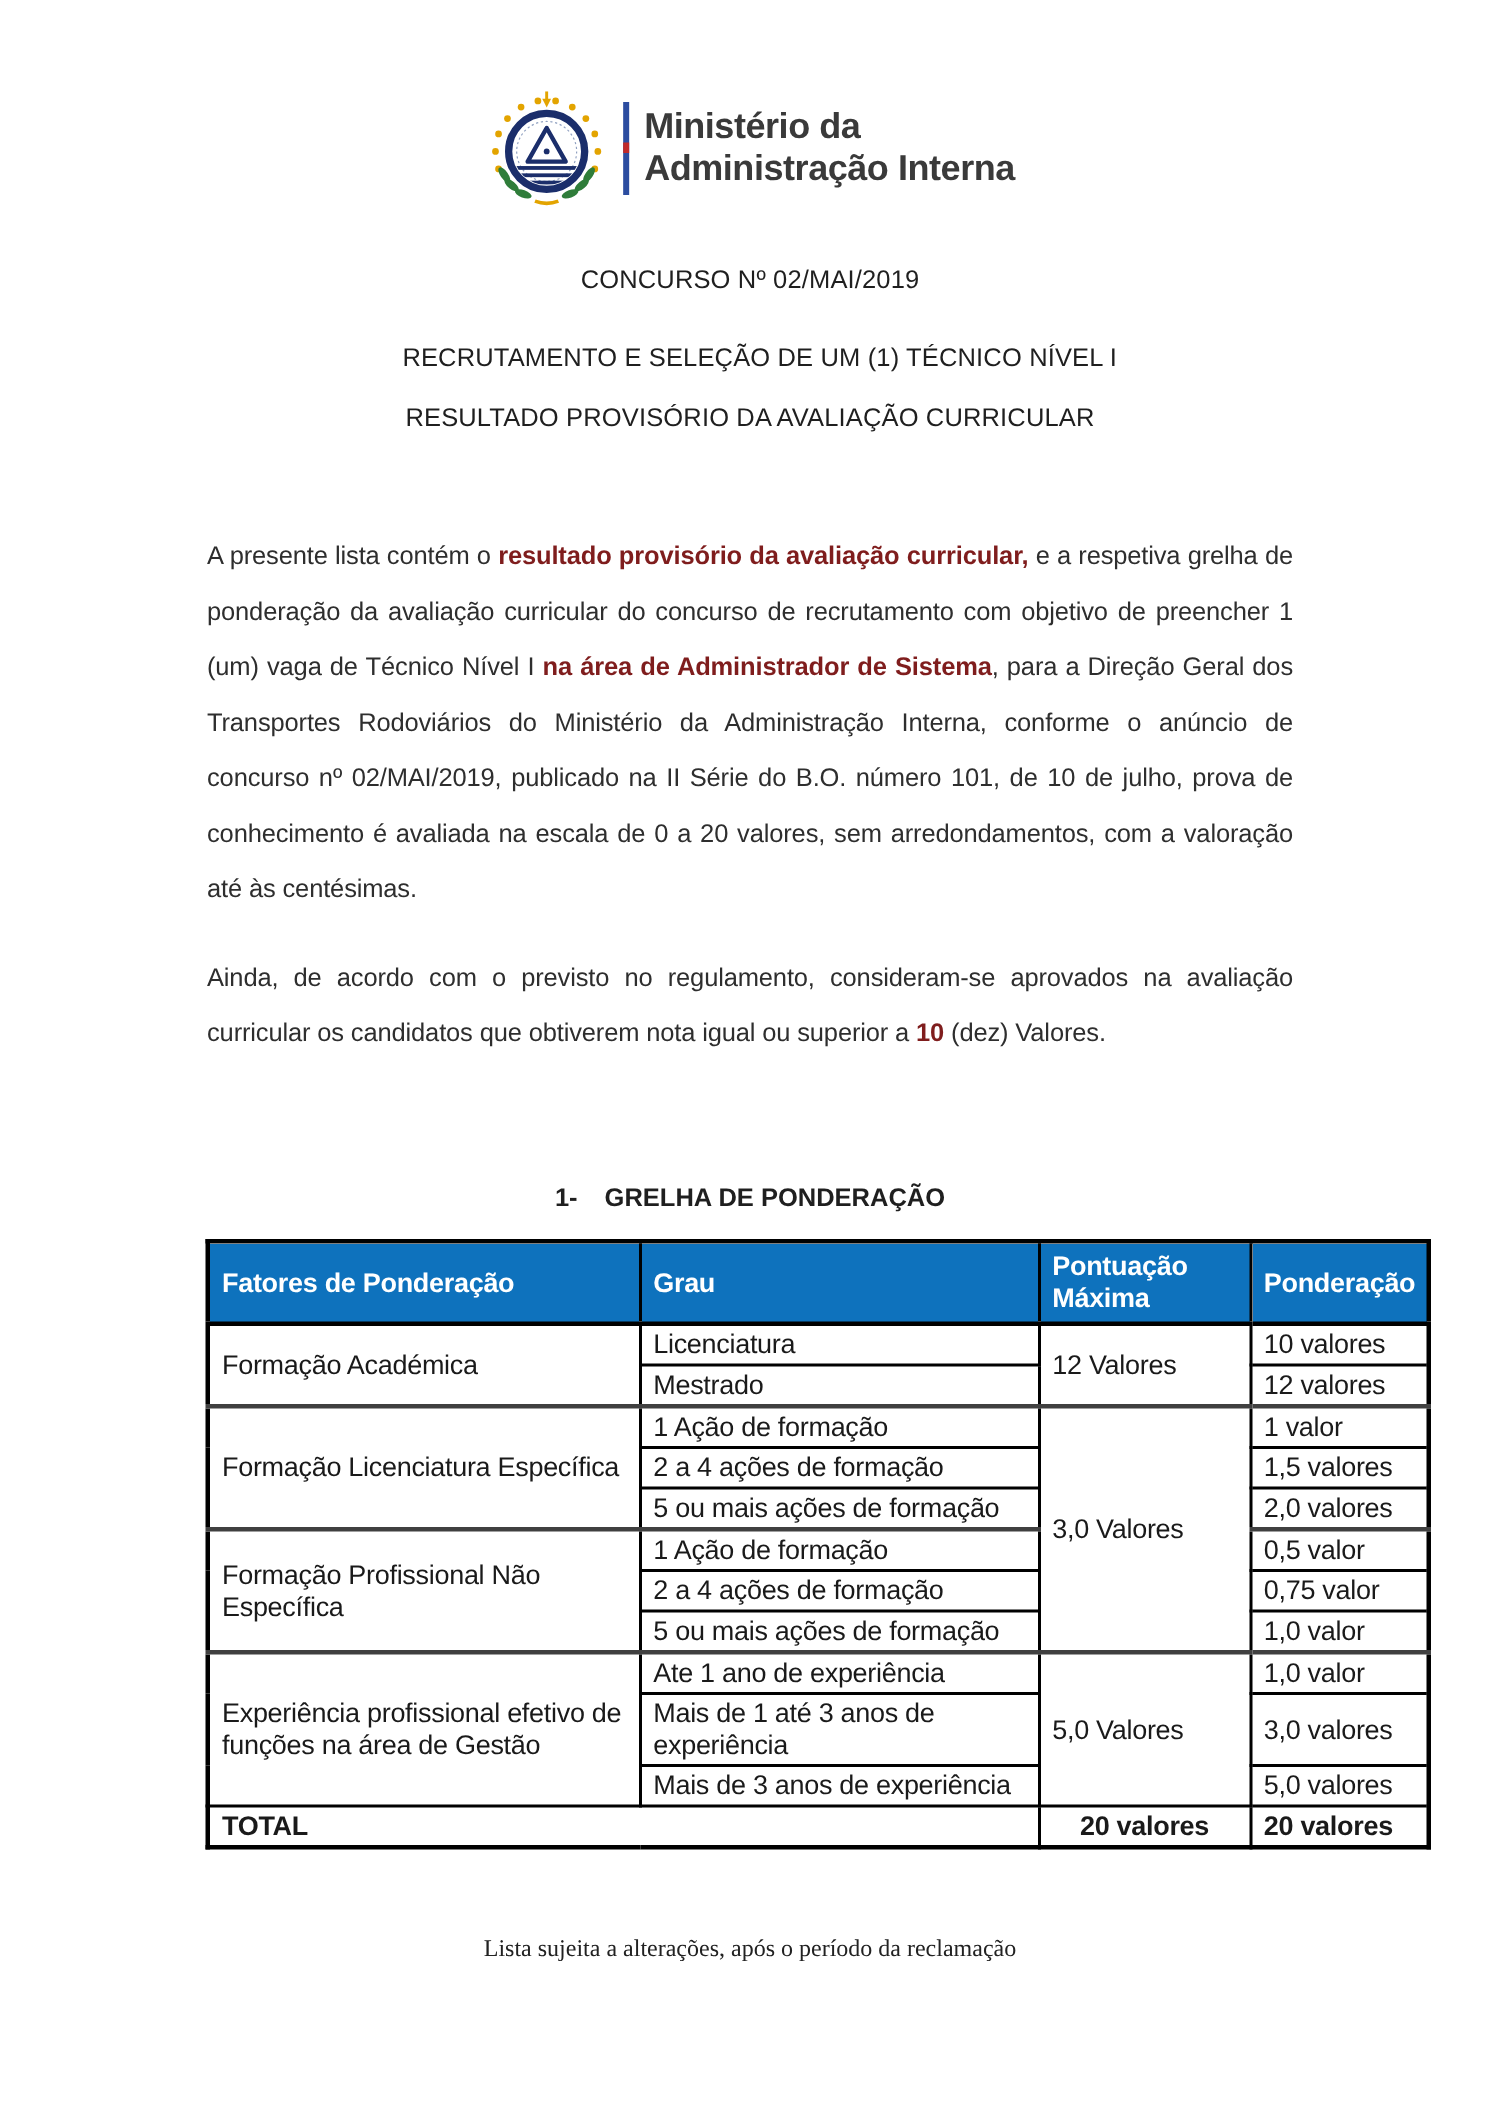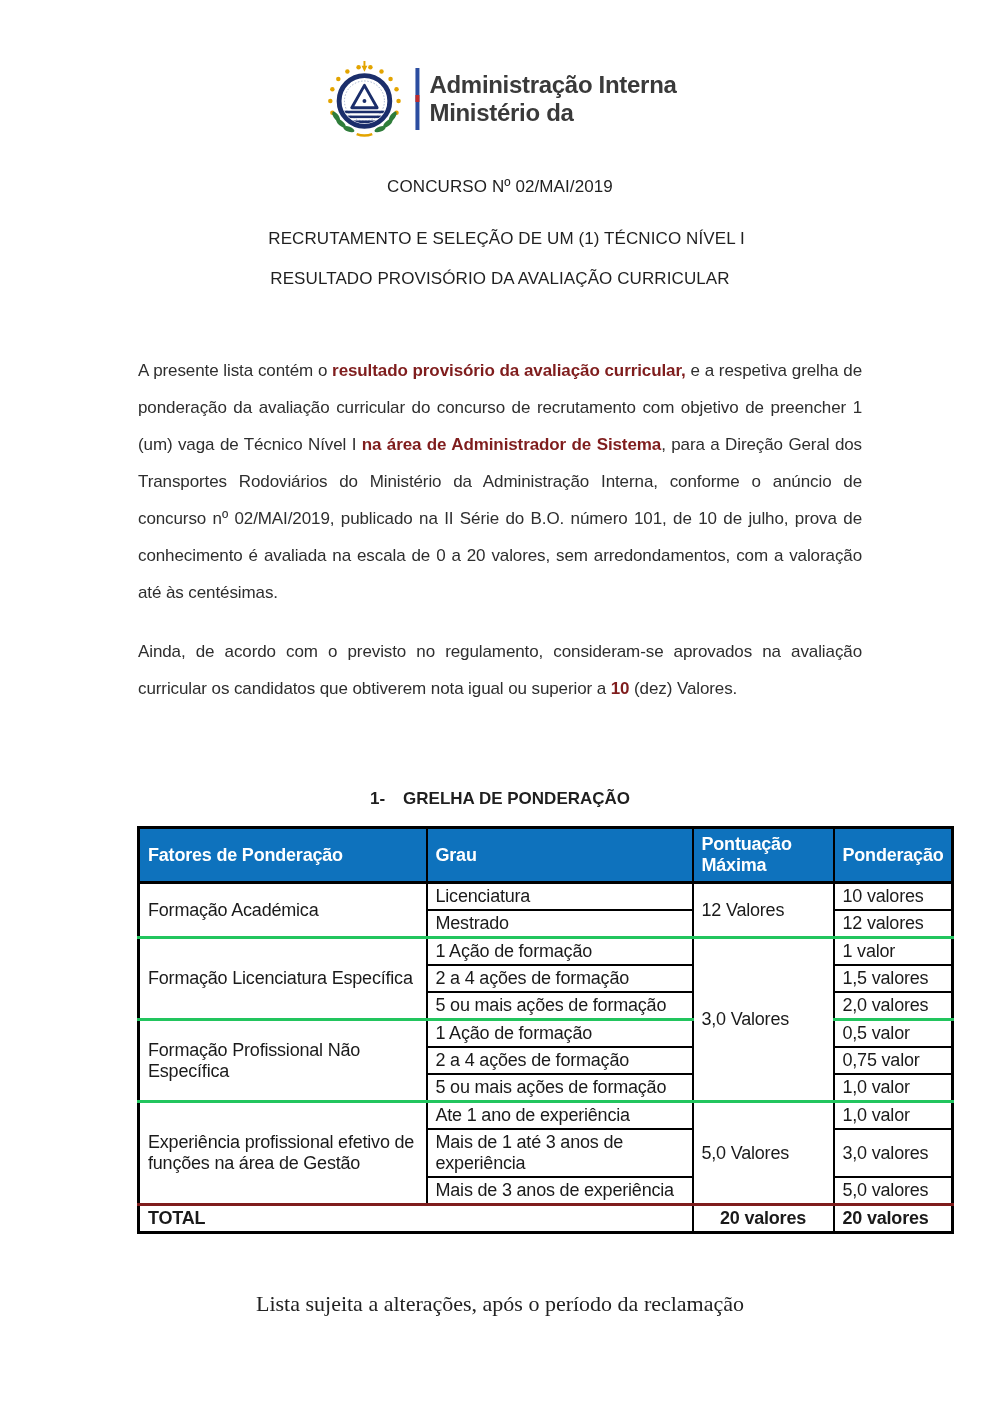--- a/index.html
+++ b/index.html
@@ -119,36 +119,36 @@
   table.grid thead th {
     background: #0e72bd;
     color: #ffffff;
     font-weight: bold;
     font-size: 18px;
     height: 55px;
     border-bottom: 3px solid #000;
   }
   table.grid td { height: 27px; }
   td.pont { text-align: center; }
-  tr.group-start td { border-top: 3px solid #22c55e; }
+  tr.group-start td { border-top: 3px solid #404040; }
   tr.total-row td {
     font-weight: bold;
-    border-top: 3px solid #7f1d1d;
+    border-top: 1px solid #7f1d1d;
   }
   tr.total-row td.pont { text-align: center; }
 
   
   .footer-note {
     position: absolute;
     top: 1291px;
     left: 0;
     width: 100%;
     text-align: center;
     font-family: "Liberation Serif", serif;
-    font-size: 22px;
+    font-size: 16px;
     color: #222222;
   }
 </style>
 </head>
 <body>
 
 <div class="page">
 
   <div class="logo">
     <svg width="82" height="78" viewBox="0 0 84 80">
@@ -197,22 +197,22 @@
         <ellipse cx="66" cy="65" rx="6" ry="2.6" transform="rotate(-40 66 65)"></ellipse>
         <ellipse cx="58" cy="71" rx="6" ry="2.6" transform="rotate(-20 58 71)"></ellipse>
       </g>
 
       <path d="M34,76 Q42,79 50,76" fill="none" stroke="#e3a400" stroke-width="2.5"></path>
     </svg>
     <div class="logo-bar">
       <div class="bar-accent"></div>
     </div>
     <div class="logo-text">
+      <div>Ministério da</div>
       <div>Administração Interna</div>
-      <div>Ministério da</div>
     </div>
   </div>
 
   <div class="doc-title" id="title1">CONCURSO Nº 02/MAI/2019</div>
   <div class="doc-title" id="title2">RECRUTAMENTO E SELEÇÃO DE UM (1) TÉCNICO NÍVEL I</div>
   <div class="doc-title" id="title3">RESULTADO PROVISÓRIO DA AVALIAÇÃO CURRICULAR</div>
 
   <p class="para" id="para1"><span>A presente lista contém o </span><span class="b">resultado provisório da avaliação curricular,</span><span> e a respetiva grelha de ponderação da avaliação curricular do concurso de recrutamento com objetivo de preencher 1 (um) vaga de Técnico Nível I </span><span class="b">na área de Administrador de Sistema</span><span>, para a Direção Geral dos Transportes Rodoviários do Ministério da Administração Interna, conforme o anúncio de concurso nº 02/MAI/2019, publicado na II Série do B.O. número 101, de 10 de julho, prova de conhecimento é avaliada na escala de 0 a 20 valores, sem arredondamentos, com a valoração até às centésimas.</span></p>
 
   <p class="para" id="para2"><span>Ainda, de acordo com o previsto no regulamento, consideram-se aprovados na avaliação curricular os candidatos que obtiverem nota igual ou superior a </span><span class="b">10</span><span> (dez) Valores.</span></p>

